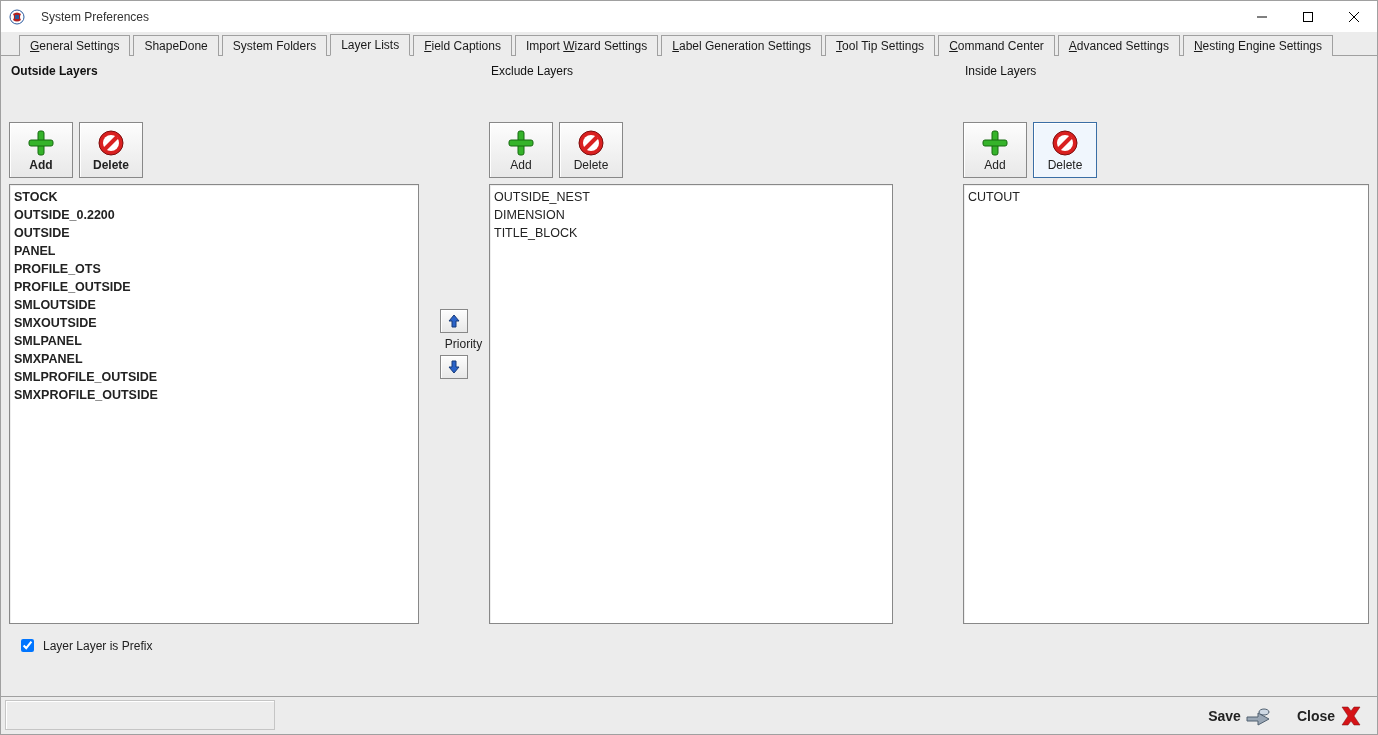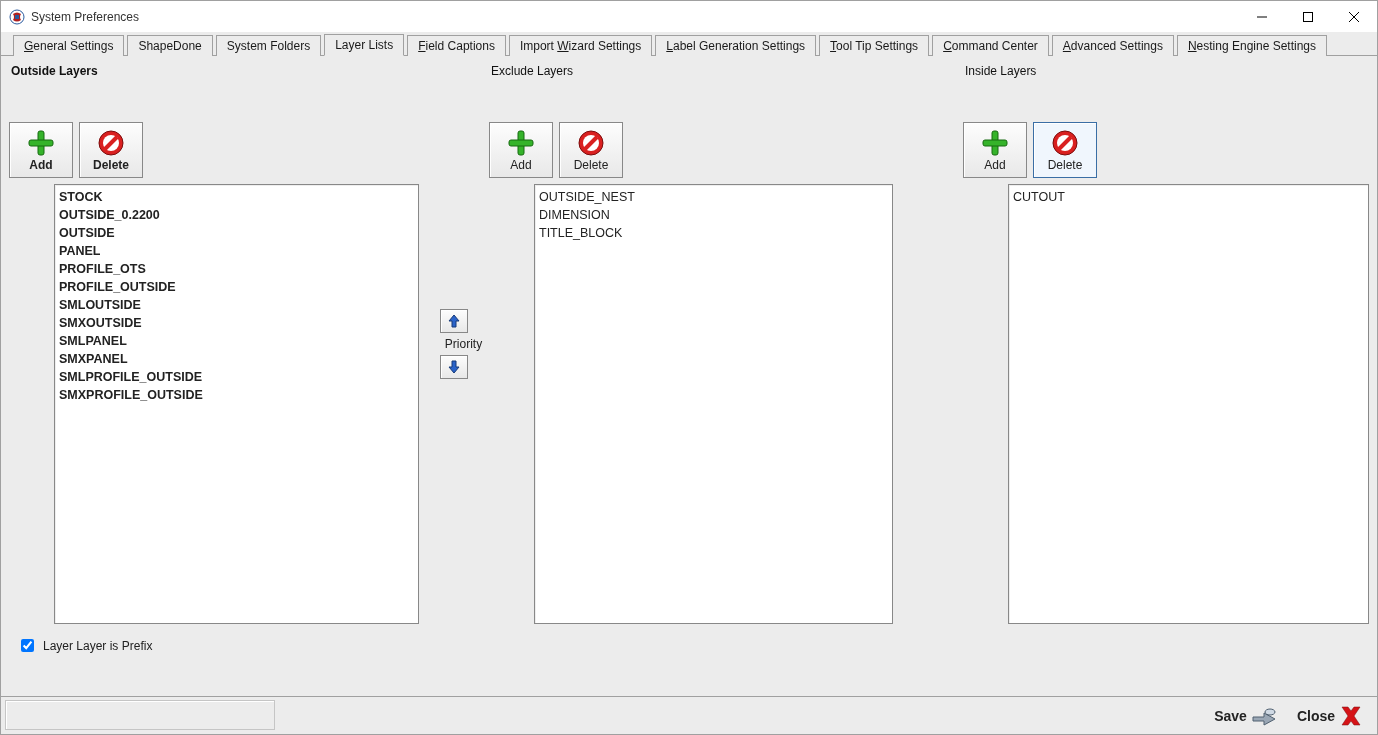--- a/index.html
+++ b/index.html
@@ -1,54 +1,54 @@
 <!DOCTYPE html>
 <html><head>
 <meta charset="utf-8">
 <style>
   * { box-sizing: border-box; }
   html, body { margin:0; padding:0; width:1378px; height:735px; font-family: "Segoe UI", Tahoma, Arial, sans-serif; font-size:12px; color:#222; background:#fff; }
   .window { width:1378px; height:735px; border:1px solid #a0a0a0; background:#fff; display:flex; flex-direction:column; position:relative; }
   .titlebar { height:31px; background:#fff; display:flex; align-items:center; justify-content:space-between; padding:0 0 0 8px; }
-  .titlebar-left { display:flex; align-items:center; gap:6px; }
+  .titlebar-left { display:flex; align-items:center; gap:16px; }
   .app-icon { width:16px; height:16px; }
   .title-text { font-size:12px; color:#333; }
   .win-controls { display:flex; height:100%; }
   .win-btn { width:46px; height:31px; display:flex; align-items:center; justify-content:center; color:#000; font-family:"Segoe UI Symbol",sans-serif; font-size:10px; cursor:default; }
 
-  .tabstrip { display:flex; align-items:flex-end; height:24px; background:#ececec; padding-left:12px; border-bottom:1px solid #a0a0a0; }
+  .tabstrip { display:flex; align-items:flex-end; height:24px; background:#ececec; padding-left:18px; border-bottom:1px solid #a0a0a0; }
   .tab { padding:3px 10px; border:1px solid #a0a0a0; border-bottom:none; margin-right:3px; background:#ececec; color:#1a1a1a; position:relative; top:1px; white-space:nowrap; cursor:default; }
   .tab.active { background:#ececec; border-bottom:1px solid #ececec; z-index:2; font-weight:normal; }
   .tab .ul { text-decoration:underline; }
 
   .content { flex:1; background:#ececec; position:relative; padding:8px 8px 0 8px; }
   .columns { display:flex; gap:0; height:560px; }
   .col { display:flex; flex-direction:column; }
   .col.outside { width:410px;font-weight:bold; }
   .col.priority { width:70px; align-items:center; justify-content:center; }
   .col.exclude { width:404px; }
   .col.spacer { width:70px; }
   .col.inside { flex:1; }
 
   .section-label { font-size:12px; color:#111; margin:0 0 4px 2px; }
   .btn-row { display:flex; gap:6px; margin-bottom:6px; }
   .img-btn { width:64px; height:56px; background:linear-gradient(#fdfdfd,#e8e8e8); border:1px solid #888; display:flex; flex-direction:column; align-items:center; justify-content:center; gap:2px; cursor:default; box-shadow:inset 1px 1px 0 #fff;margin-top:40px; }
   .img-btn.selected { border:1px solid #3a6ea5; background:#f0f6fd; }
   .img-btn .lbl { font-size:12px; line-height:1; }
-  .listbox { flex:1; background:#fff; border:1px solid #888; padding:3px 4px; overflow:auto; box-shadow:inset 1px 1px 0 #eee;margin-left:45px; }
+  .listbox { flex:1; background:#fff; border:1px solid #888; padding:3px 4px; overflow:auto; box-shadow:inset 1px 1px 0 #eee; }
   .listbox .item { font-size:12.5px; line-height:18px; white-space:nowrap; cursor:default; }
 
   .priority-stack { display:flex; flex-direction:column; align-items:center; gap:4px; }
   .arrow-btn { width:28px; height:24px; background:linear-gradient(#fdfdfd,#e8e8e8); border:1px solid #888; display:flex; align-items:center; justify-content:center; box-shadow:inset 1px 1px 0 #fff; cursor:default; }
   .priority-label { font-size:12px;margin-left:19px; }
 
   .checkbox-row { margin-top:12px; display:flex; align-items:center; gap:6px; padding-left:8px; }
   .checkbox-row input { width:13px; height:13px; }
 
-  .footer { height:38px; background:#ececec; border-top:1px solid #a0a0a0; display:flex; align-items:center; justify-content:flex-end; padding:0 10px; gap:12px; }
+  .footer { height:38px; background:#ececec; border-top:1px solid #a0a0a0; display:flex; align-items:center; justify-content:flex-end; padding:0 10px; gap:18px; }
   .status-left { position:absolute; left:4px; bottom:4px; width:270px; height:30px; border:1px solid #c5c5c5; background:#ececec; box-shadow:inset 1px 1px 0 #fff; }
   .footer-btn { display:flex; align-items:center; gap:4px; padding:2px 4px; cursor:default; font-size:14px; font-weight:bold; }
 
   svg { display:block; }
 </style>
 </head>
 <body>
 
 <div class="window">
 

